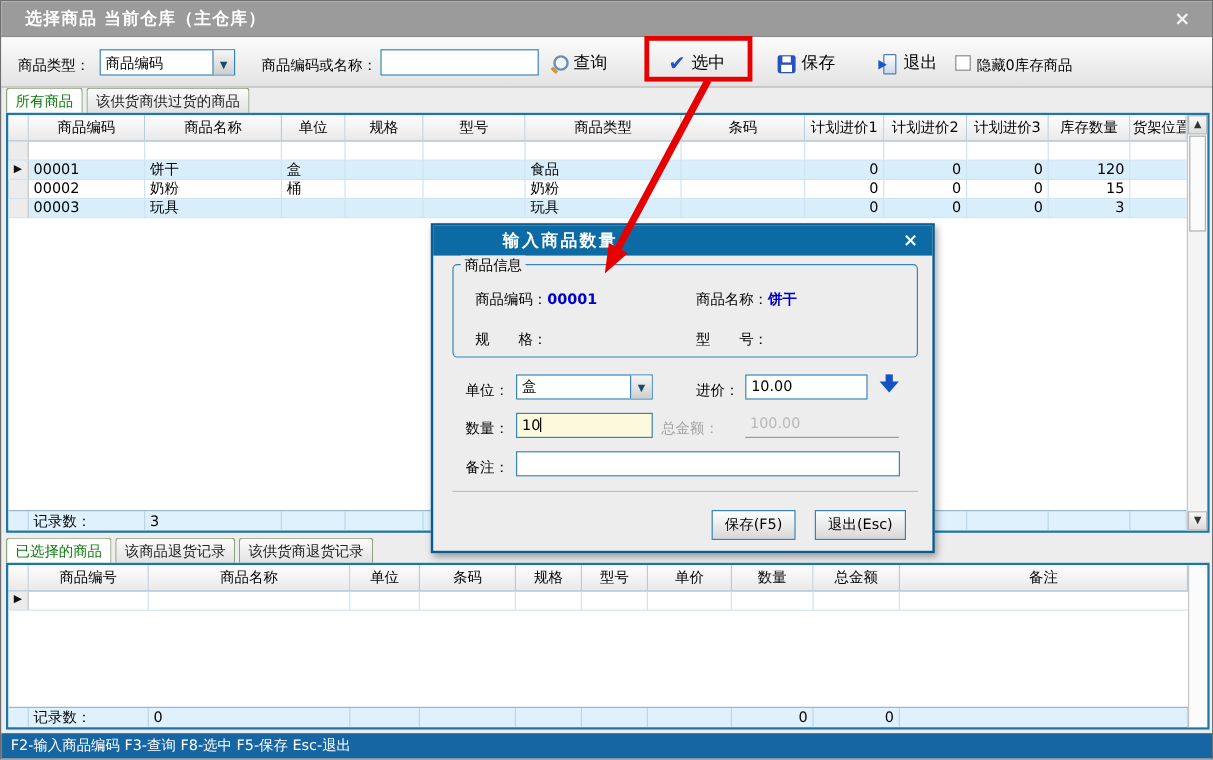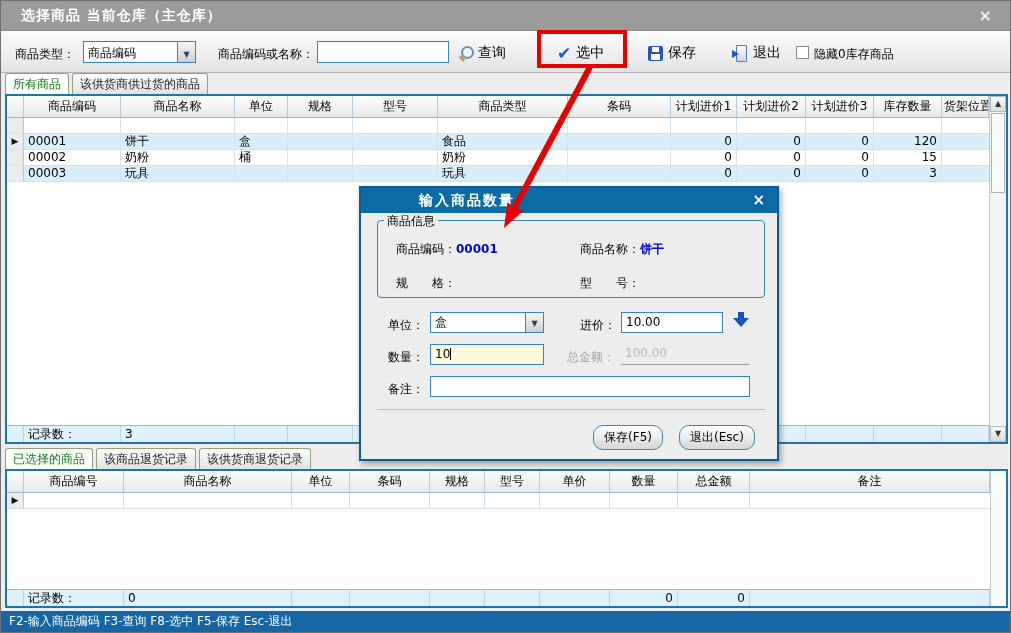--- a/index.html
+++ b/index.html
@@ -87,21 +87,21 @@
   .d-field.cream { background:#fcf9dc; }
   .caret { display:inline-block; width:1px; height:12px; background:#000; vertical-align:-2px; }
   .disabled-label { color:#a4a4a4; }
   .disabled-field { position:absolute; height:21px; border-bottom:1px solid #9a9a9a; color:#b8b8b8;
                     font-size:12px; line-height:19px; padding:0 4px; }
   .blue-down { position:absolute; width:16px; height:16px; }
   .blue-down::before { content:""; position:absolute; left:5px; top:0; width:6px; height:7px; background:#1553c4; }
   .blue-down::after { content:""; position:absolute; left:0; top:6px; width:0; height:0;
                       border-top:9px solid #1553c4; border-left:8px solid transparent; border-right:8px solid transparent; }
   .d-sep { position:absolute; left:16px; top:221px; width:388px; height:1px; background:#a9c7dc; }
-  .d-btn { position:absolute; top:237px; height:25px; border:1px solid #3884b8; border-radius:10px;
+  .d-btn { position:absolute; top:237px; height:25px; border:1px solid #3884b8; border-radius:0;
            background:linear-gradient(#ffffff,#d7d7d7); font-size:12px; text-align:center; line-height:23px; cursor:pointer;
            font-family:"DejaVu Sans",sans-serif; }
   
   .overlay { position:absolute; left:0; top:0; width:1011px; height:633px; z-index:50; pointer-events:none; }
 </style>
 </head>
 <body>
 
 <div class="window">
 
@@ -334,21 +334,21 @@
     <span class="d-label" style="left:219px;top:129px">进价：</span>
     <div class="d-field" style="left:260px;top:124px;width:102px">
       <span>10.00</span>
     </div>
     <span class="blue-down" style="left:372px;top:124px"></span>
 
     <span class="d-label" style="left:27px;top:161px">数量：</span>
     <div class="d-field cream" style="left:69px;top:156px;width:114px">
       <span>10</span><span class="caret"></span>
     </div>
-    <span class="d-label disabled-label" style="left:206px;top:161px">总金额：</span>
+    <span class="d-label disabled-label" style="left:190px;top:161px">总金额：</span>
     <div class="disabled-field" style="left:260px;top:156px;width:128px">
       <span>100.00</span>
     </div>
 
     <span class="d-label" style="left:27px;top:193px">备注：</span>
     <div class="d-field" style="left:69px;top:188px;width:320px">
       <span></span>
     </div>
 
     <div class="d-sep"></div>

